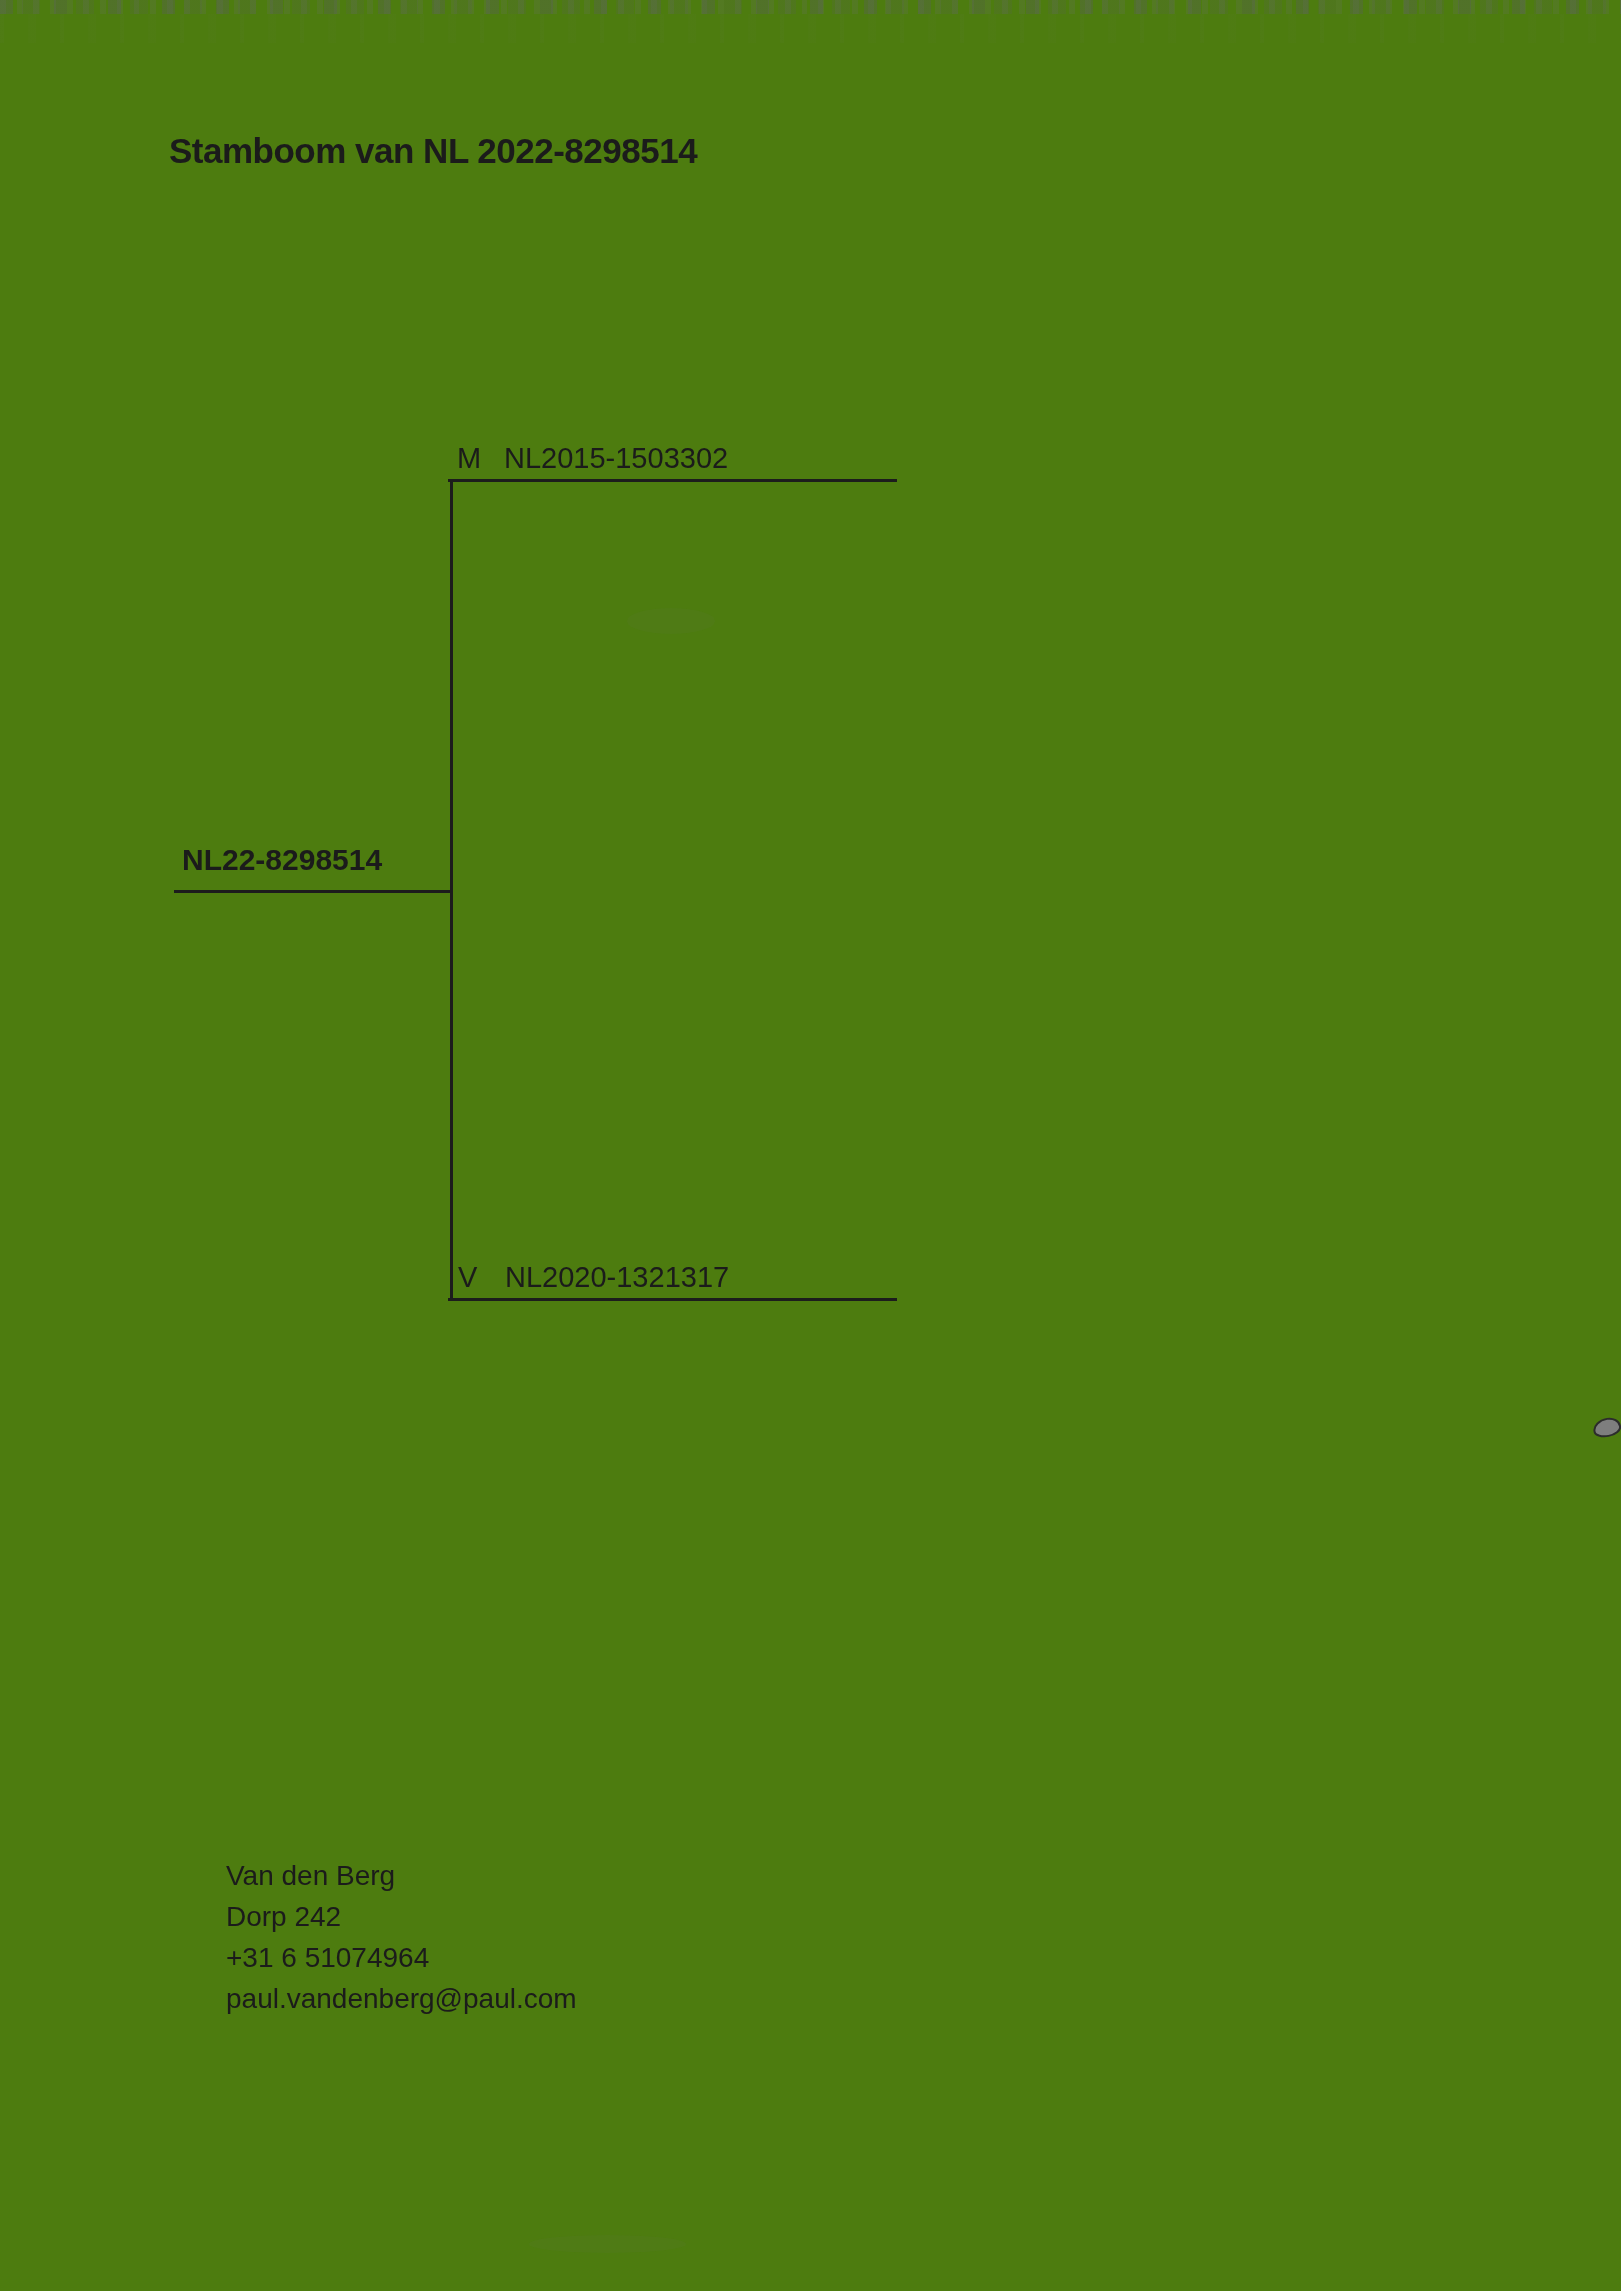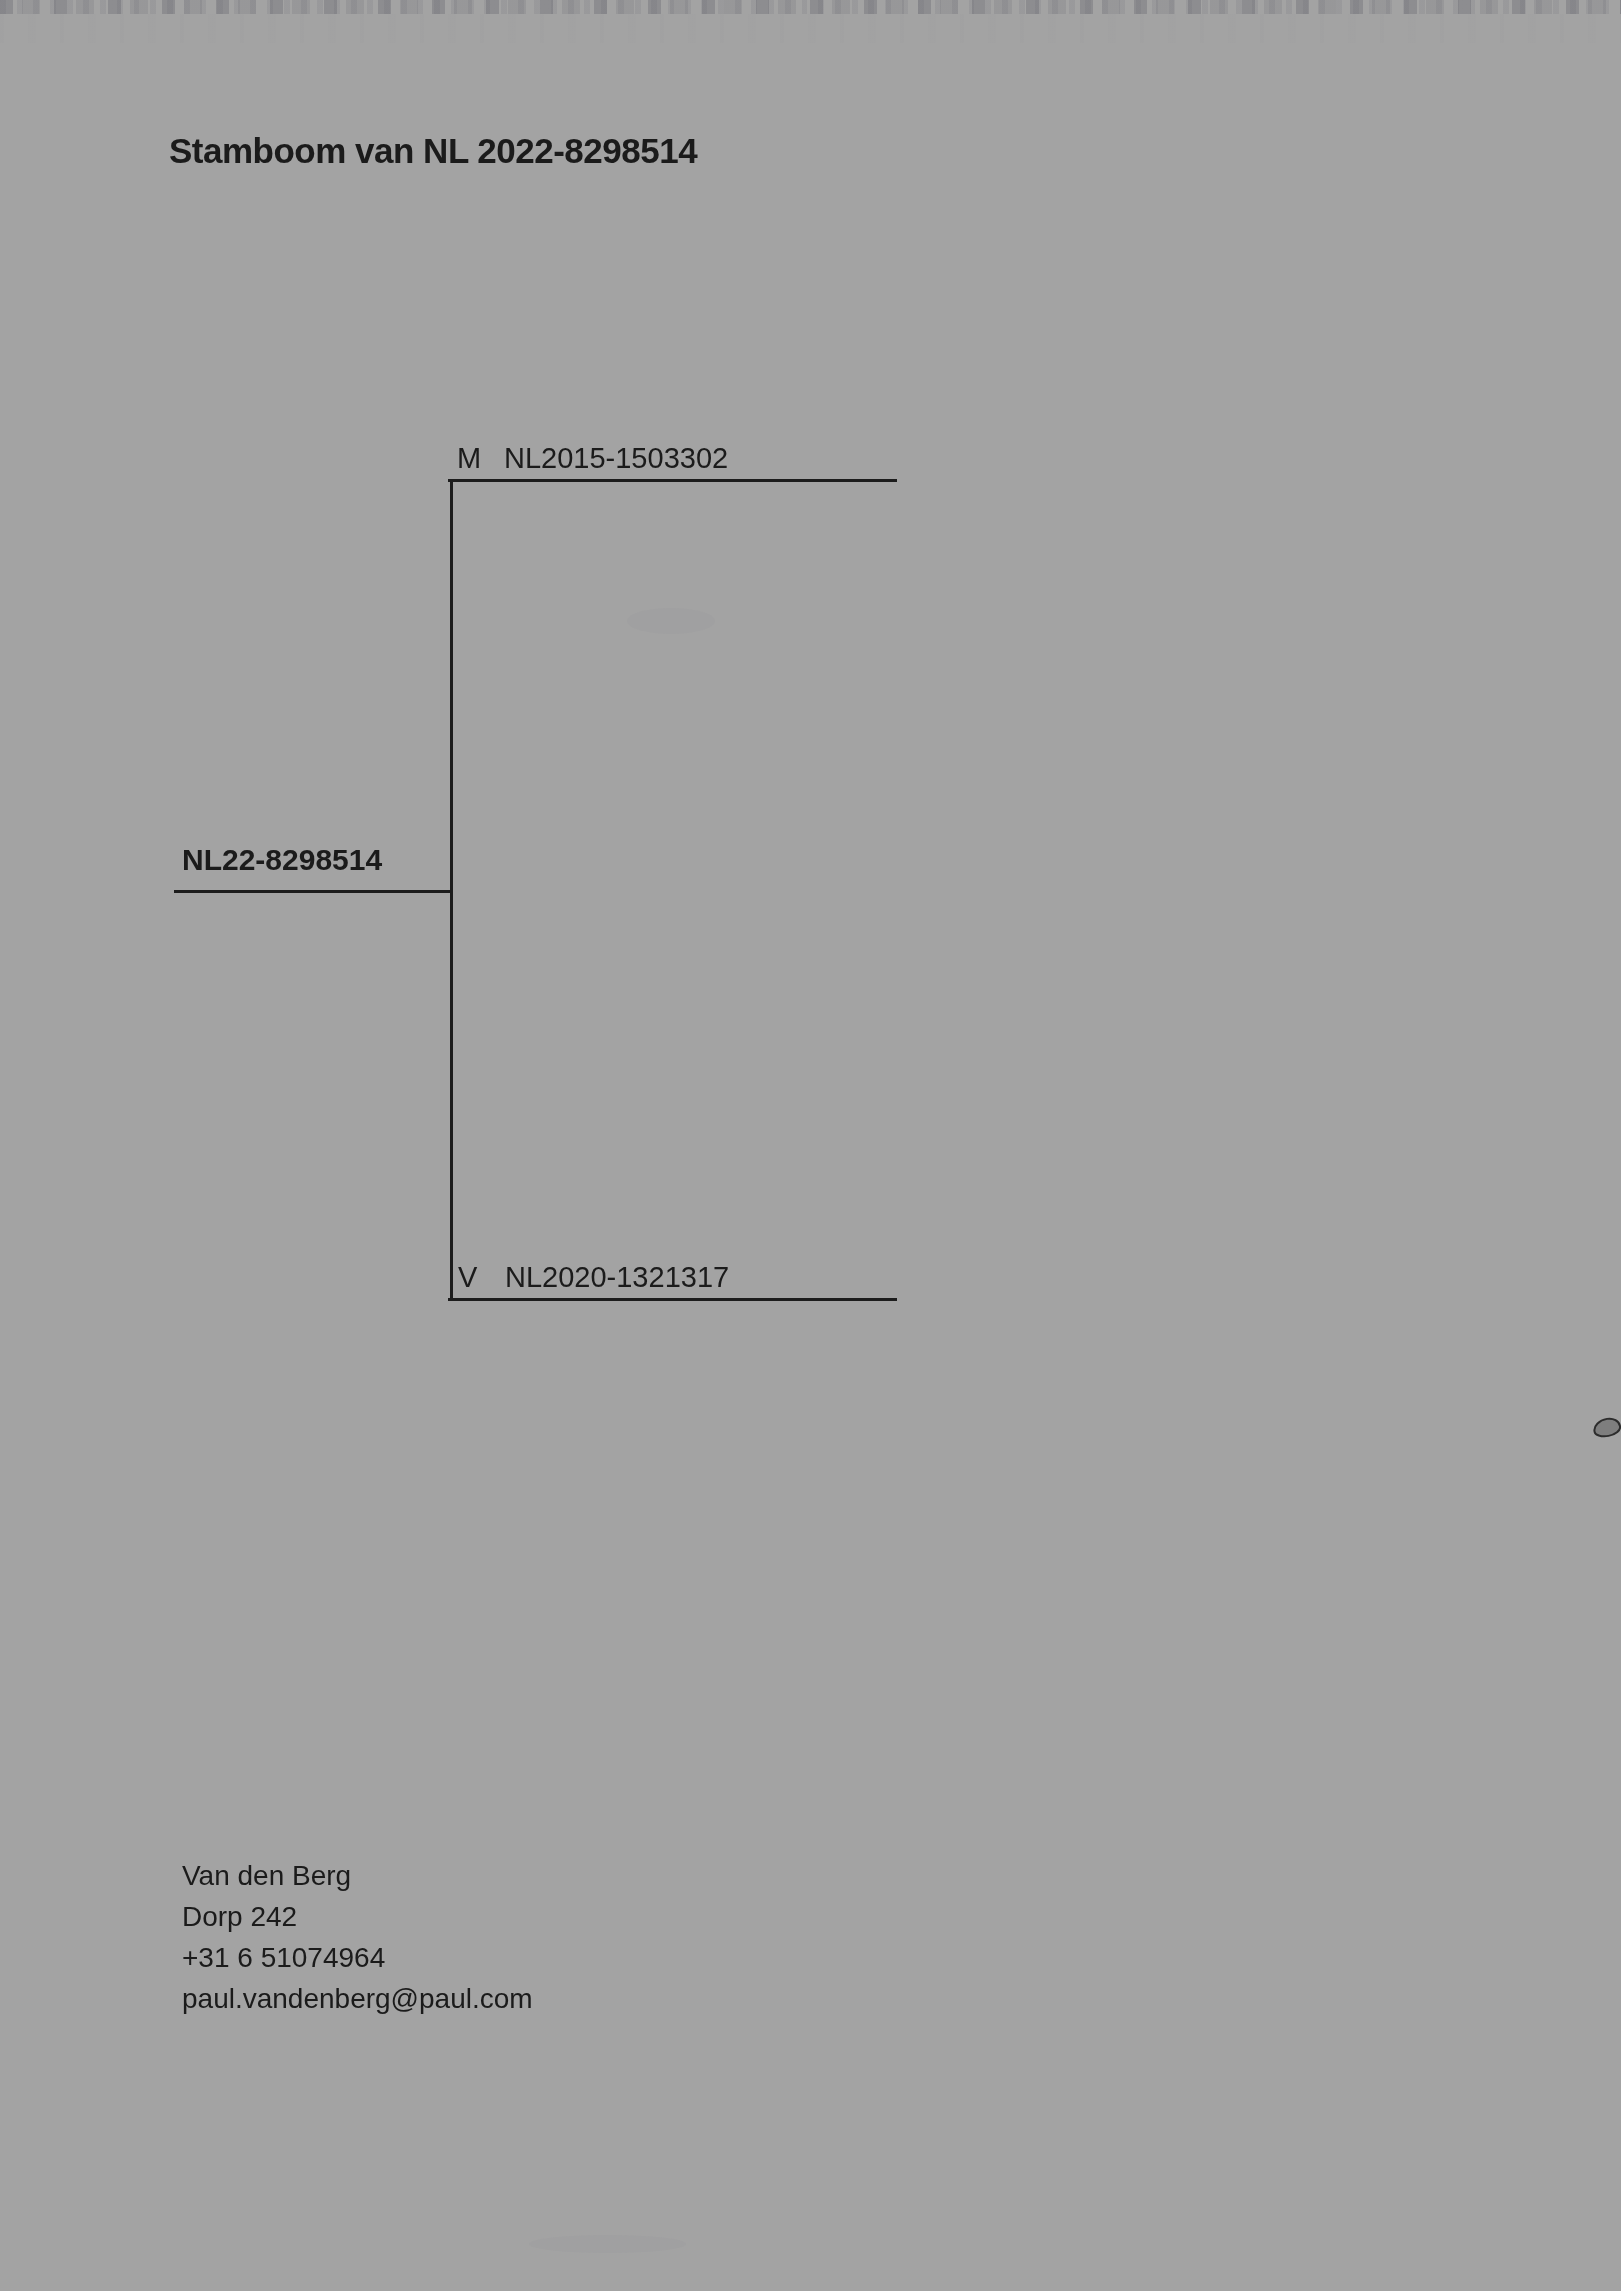--- a/index.html
+++ b/index.html
@@ -5,21 +5,21 @@
   * { margin: 0; padding: 0; box-sizing: border-box; }
 
   html, body {
     background: #e9e9e9;
   }
 
   .page {
     position: relative;
     width: 1621px;
     height: 2292px;
-    background: #a3a3a3;
+    background: #4d7c0f;
     overflow: hidden;
     font-family: "Liberation Sans", sans-serif;
     color: #1b1b1b;
   }
 
   
   .scan-noise-top {
     position: absolute;
     left: 0; top: 0;
     width: 100%; height: 13.7px;
@@ -89,21 +89,21 @@
     line-height: 39px;
     white-space: pre;
   }
 
   .contact {
     position: absolute;
     left: 182px; top: 1855px;
     font-size: 28px;
     line-height: 41px;
   }
-  .contact div { white-space: pre; }
+  .contact div { white-space: pre; margin-left: 44px; }
 
   .scan-blob {
     position: absolute;
     left: 1593px; top: 1418px;
     width: 28px; height: 18.6px;
     background: #7e7e7e;
     border: 2.9px solid #2c2c2c;
     border-radius: 55% 45% 50% 50% / 60% 55% 45% 40%;
     transform: rotate(-10deg);
   }

